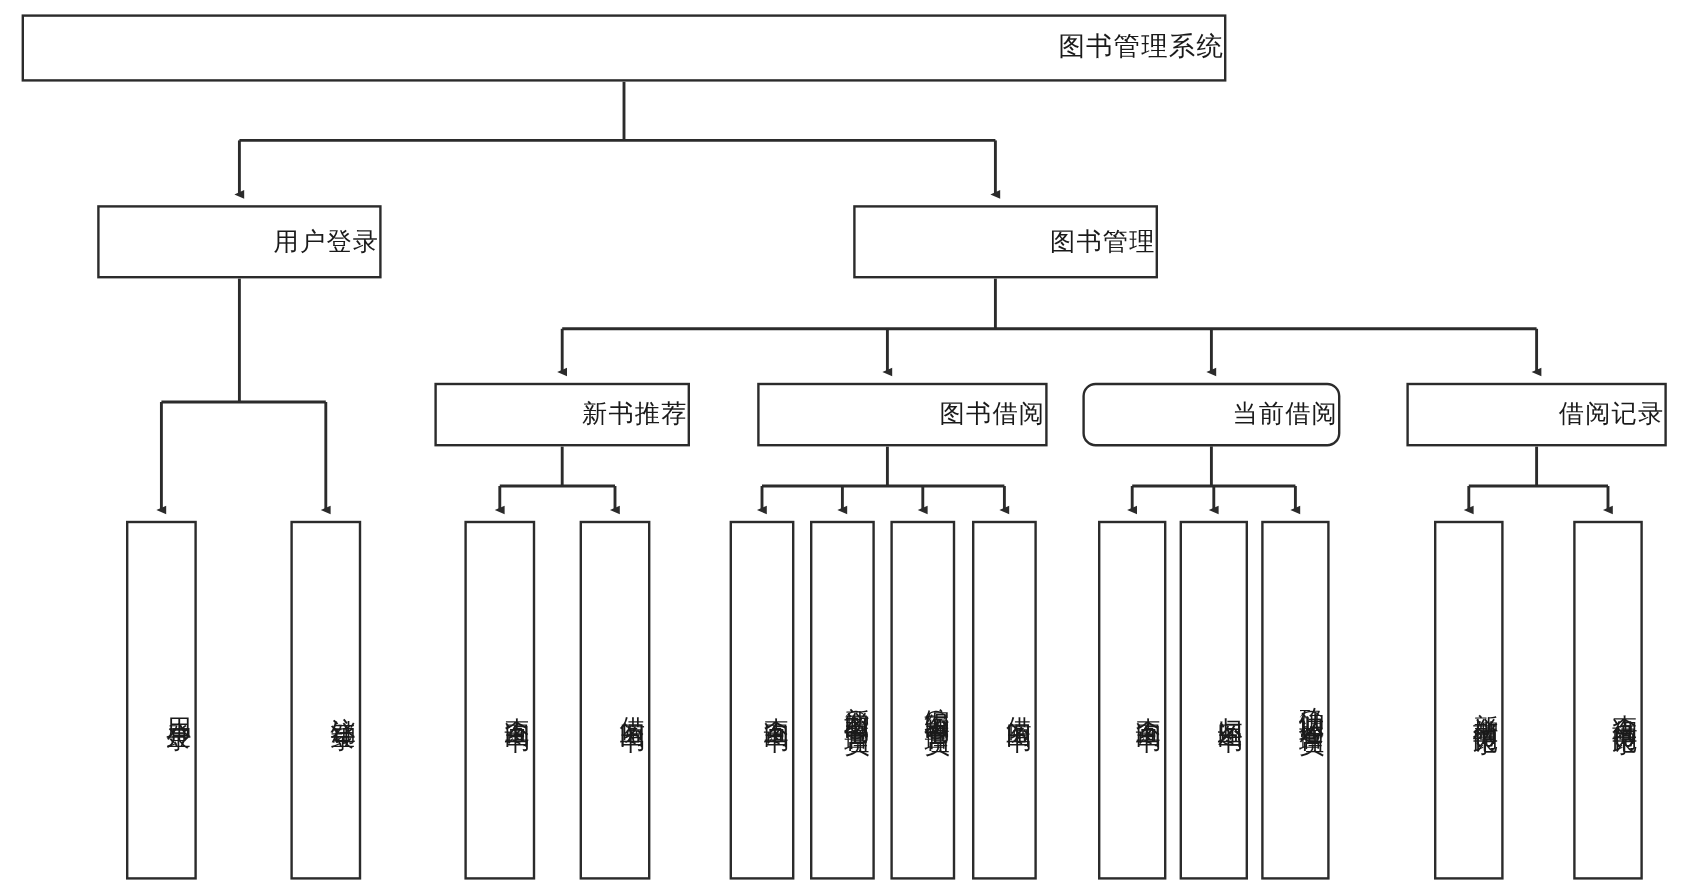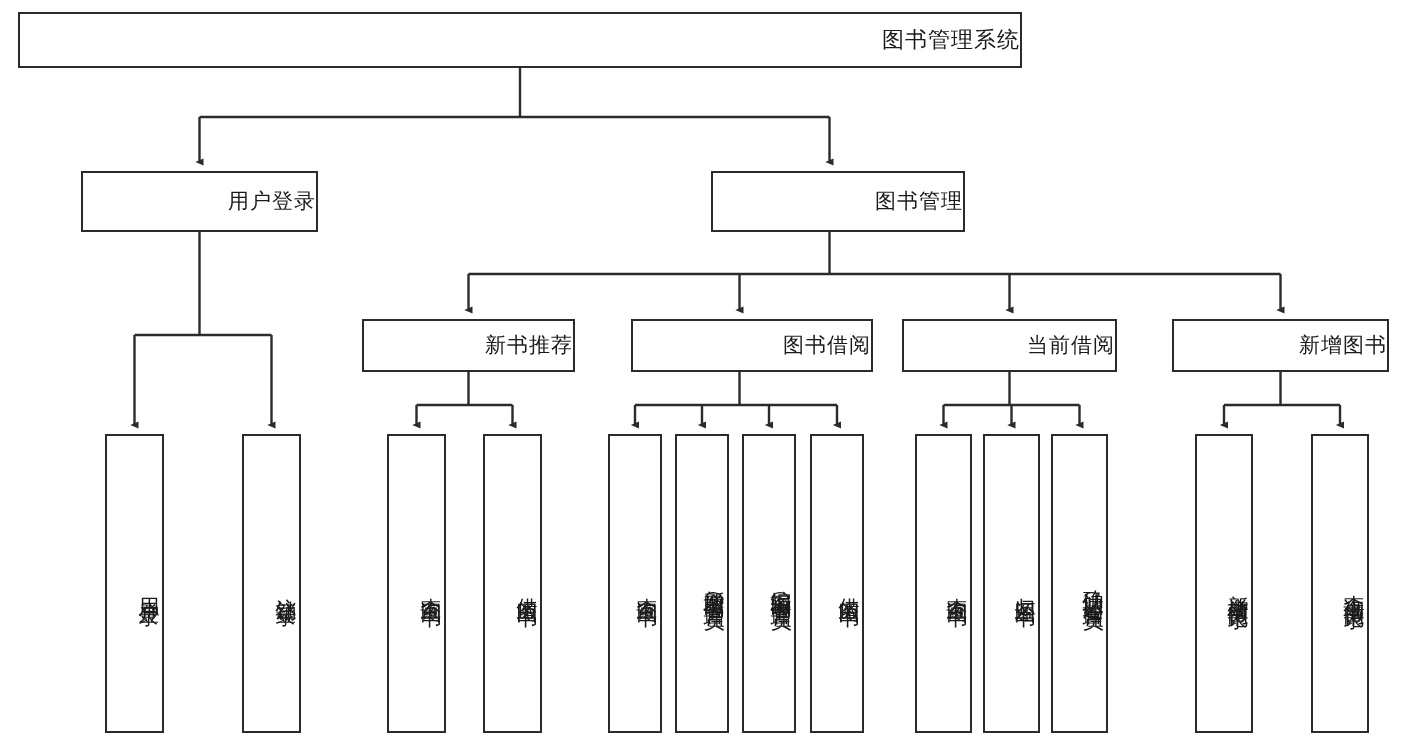--- a/index.html
+++ b/index.html
@@ -121,25 +121,25 @@
       </div>
       <div class="node horizontal" style="left: 711px; top: 171px; width: 254px; height: 61px;">
         <span>图书管理</span>
       </div>
       <div class="node horizontal" style="left: 362px; top: 319px; width: 213px; height: 53px;">
         <span>新书推荐</span>
       </div>
       <div class="node horizontal" style="left: 631px; top: 319px; width: 242px; height: 53px;">
         <span>图书借阅</span>
       </div>
-      <div class="node horizontal" style="left: 902px; top: 319px; width: 215px; height: 53px;">
+      <div class="node horizontal" style="left: 902px; top: 319px; width: 215px; height: 53px; border-radius: 11px;">
         <span>当前借阅</span>
       </div>
       <div class="node horizontal" style="left: 1172px; top: 319px; width: 217px; height: 53px;">
-        <span>新增图书</span>
+        <span>借阅记录</span>
       </div>
       <div class="node vertical" style="left: 105px; top: 434px; width: 59px; height: 299px;">
         <span>用户登录</span>
       </div>
       <div class="node vertical" style="left: 242px; top: 434px; width: 59px; height: 299px;">
         <span>注销登录</span>
       </div>
       <div class="node vertical" style="left: 387px; top: 434px; width: 59px; height: 299px;">
         <span>查询图书</span>
       </div>

